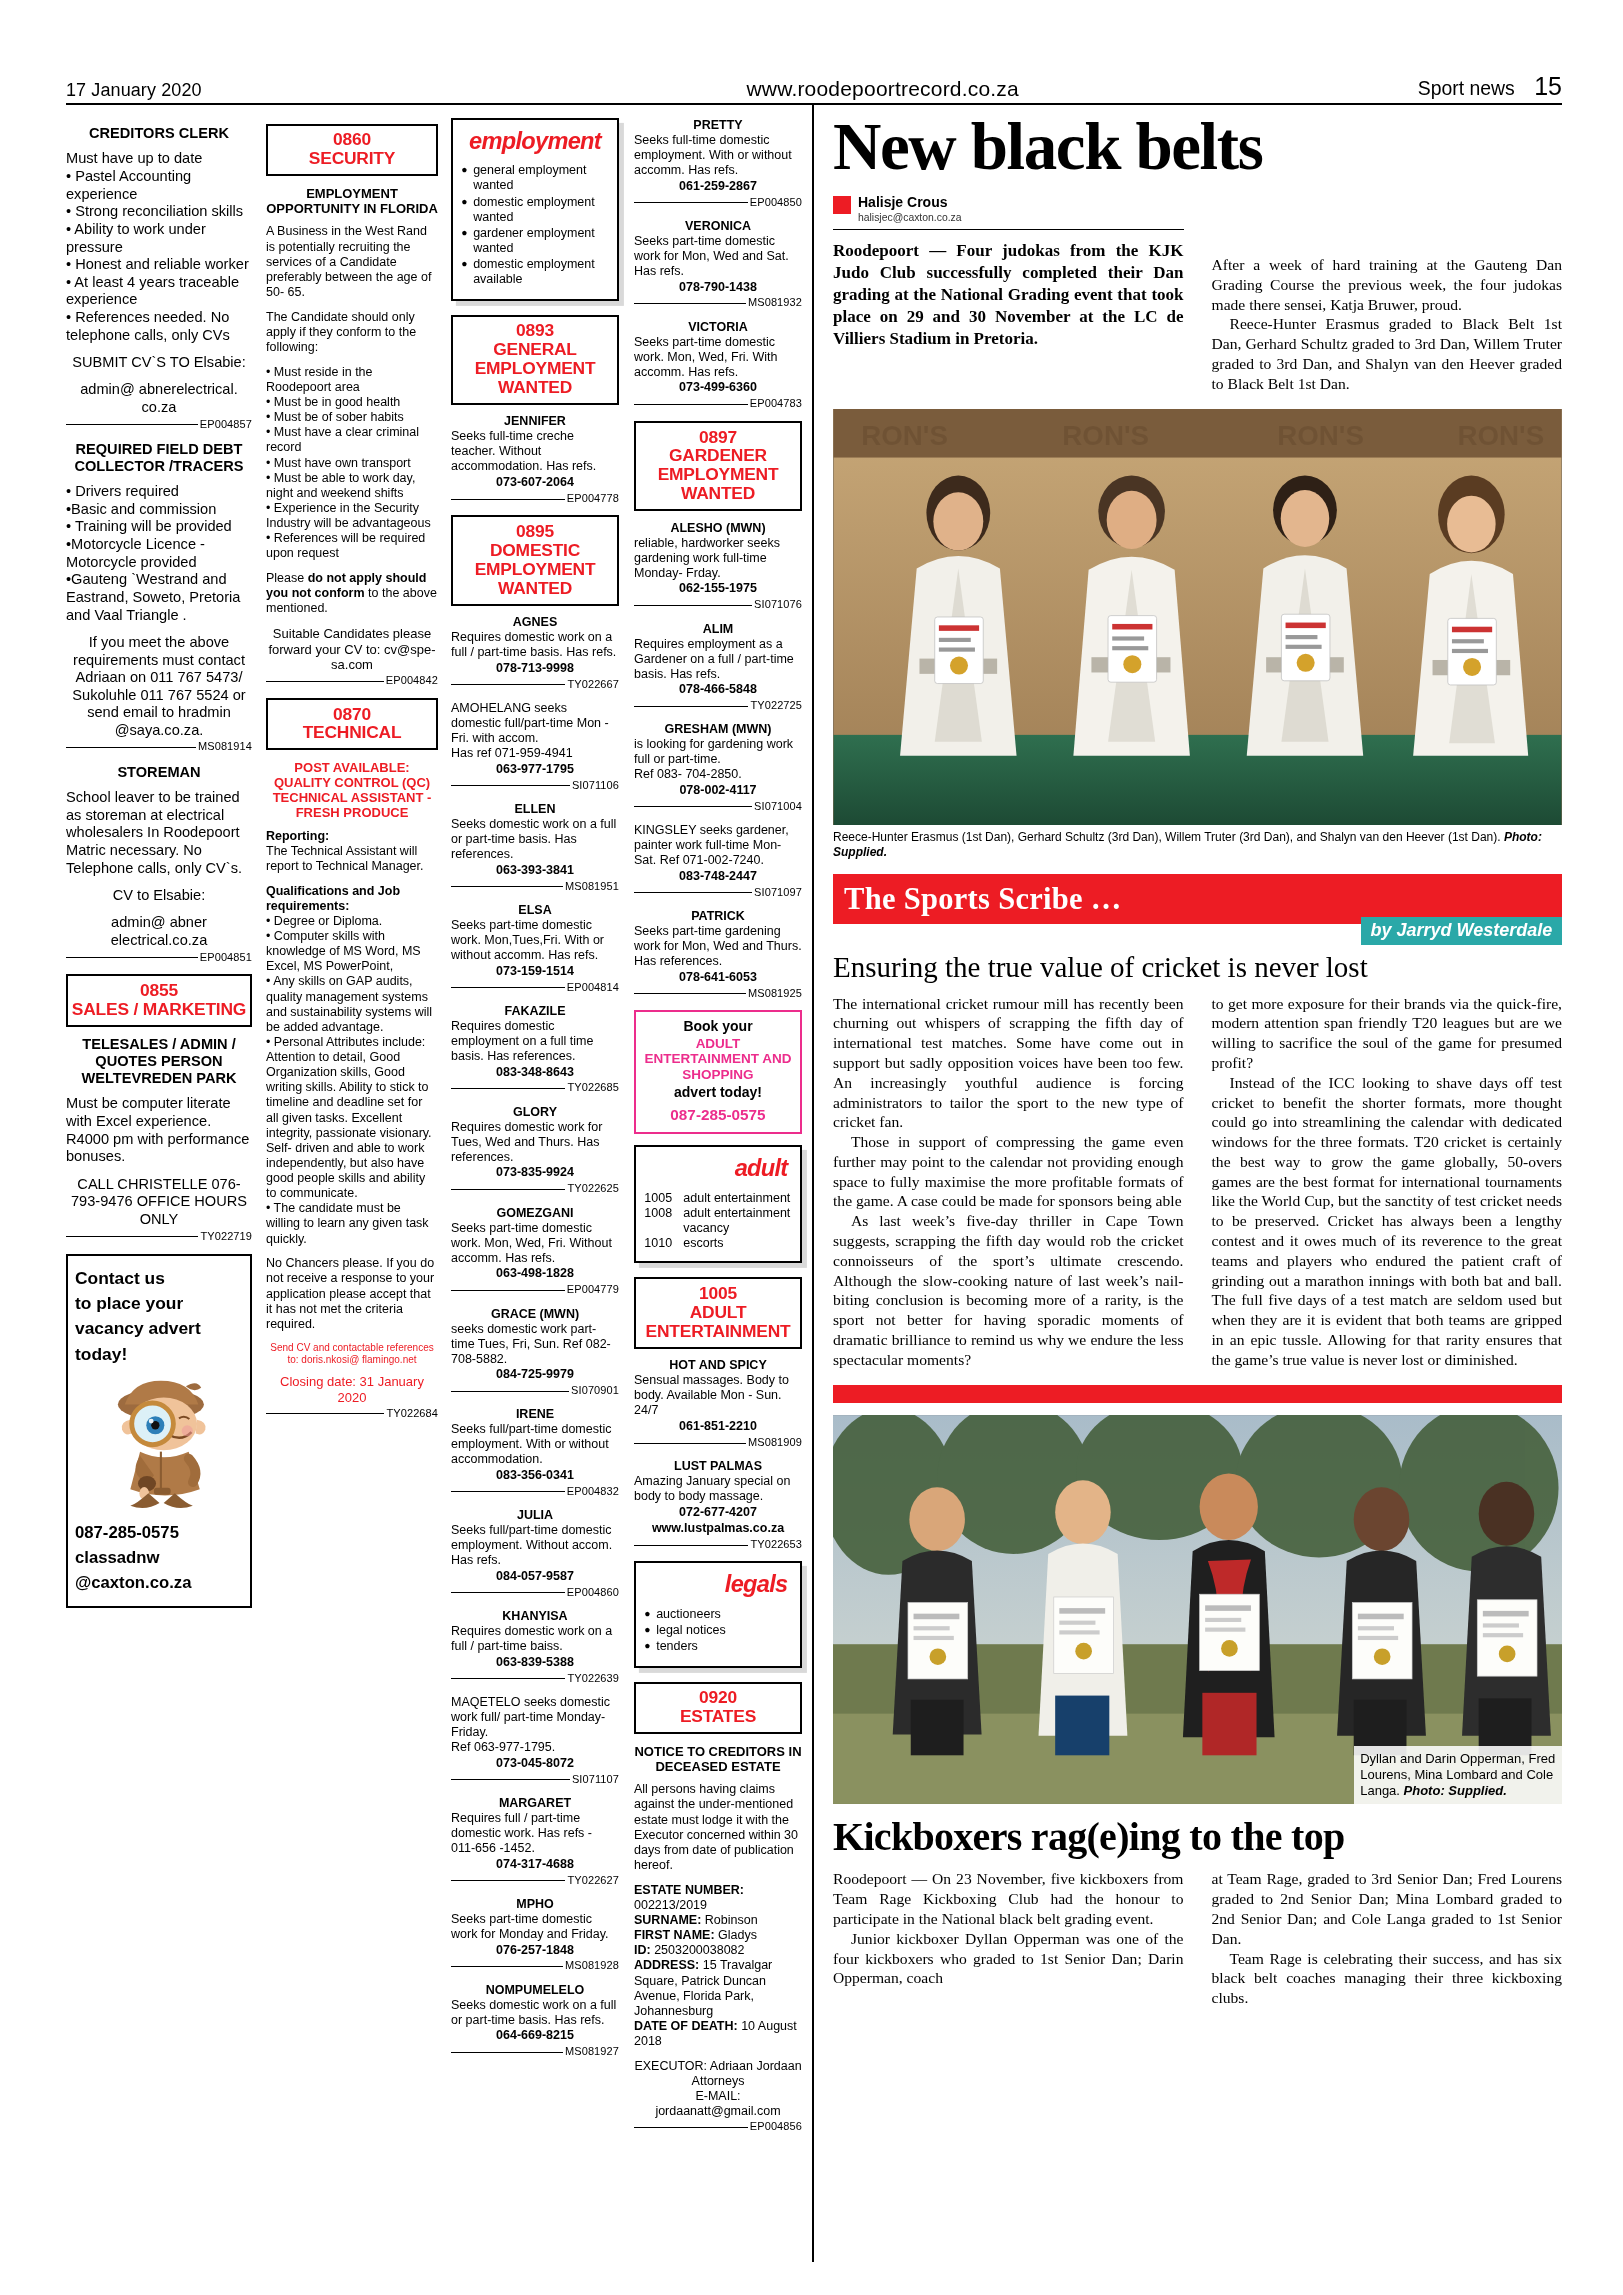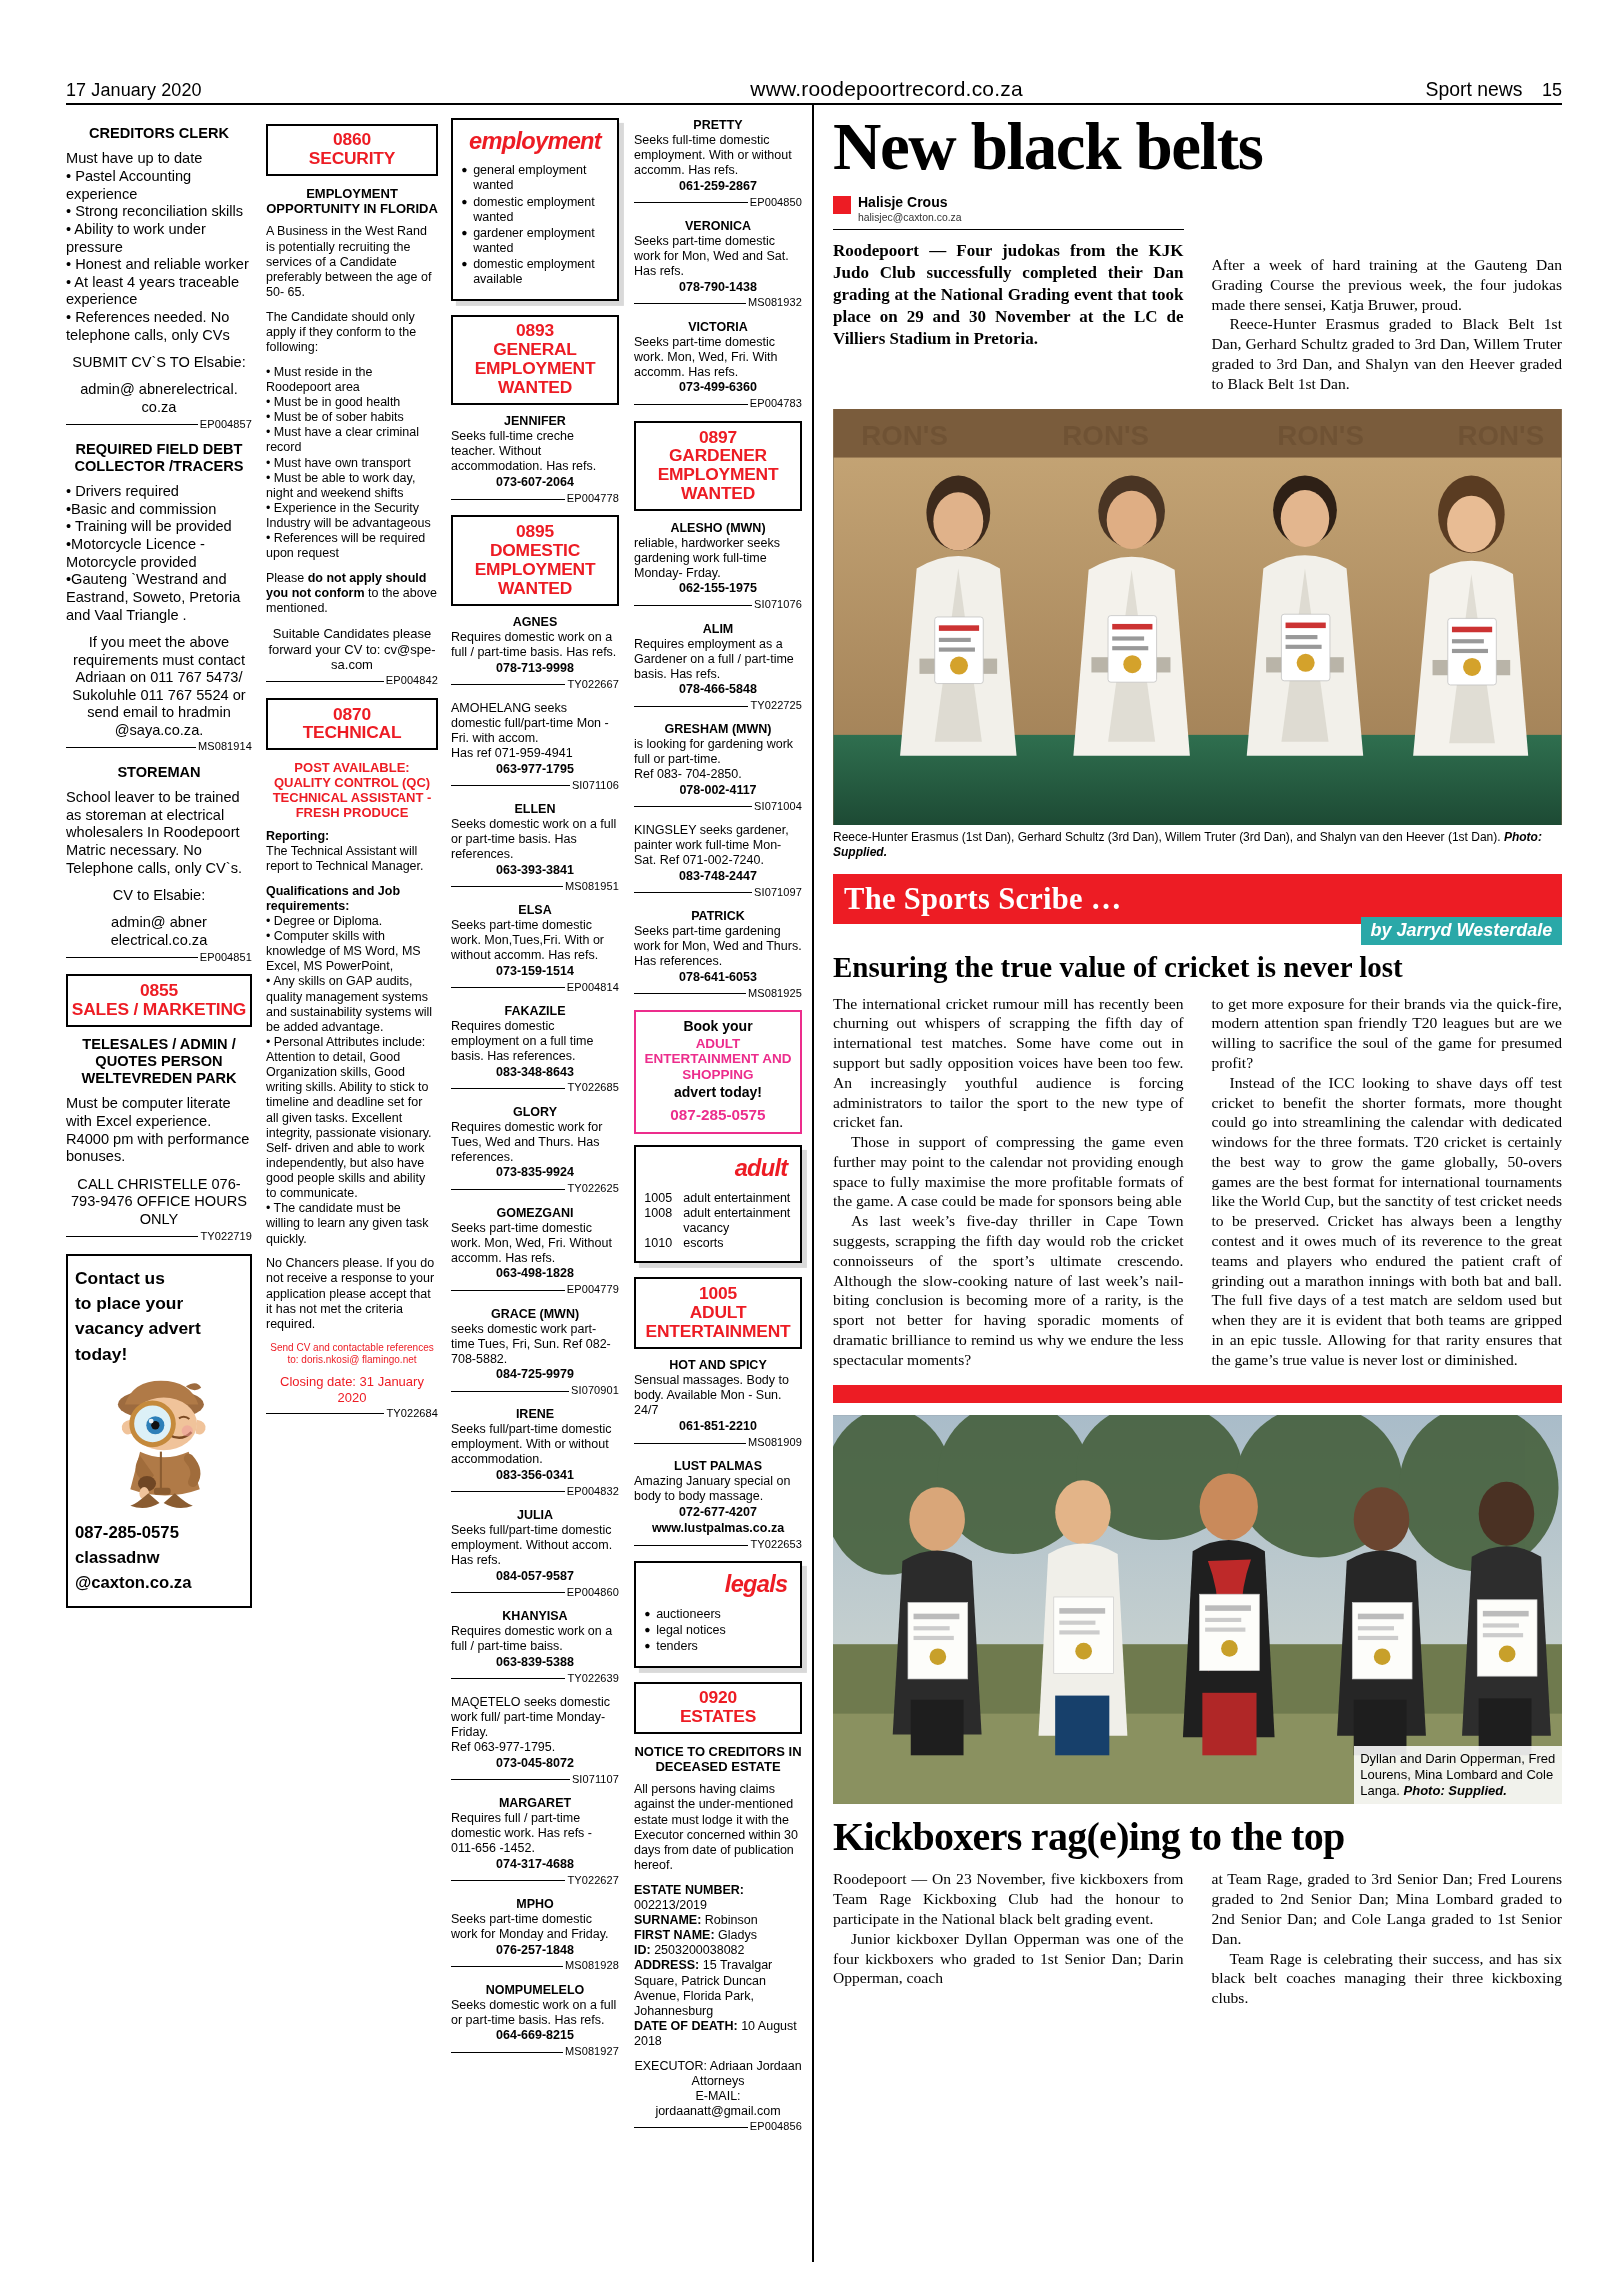--- a/index.html
+++ b/index.html
@@ -16,21 +16,21 @@
 
   
   .masthead {
     position:absolute; left:66px; top:61px; width:1496px; height:40px;
     display:flex; align-items:flex-end; justify-content:space-between;
   }
   .mh-date { font-size:18px; letter-spacing:0.1px; }
   .mh-url  { font-size:21px; font-weight:400; letter-spacing:0.2px; margin-left:146px;}
   .mh-right { display:flex; gap:19.4px; align-items:baseline; }
   .mh-section { font-size:19.4px; }
-  .mh-page { font-size:18px; }
+  .mh-page { font-size:25px; }
   .mh-rule { position:absolute; left:66px; top:103px; width:1496px; height:2.1px; background:#000; }
 
   
   .vdiv { position:absolute; left:812px; top:103px; width:2.1px; height:2159px; background:#000; }
 
   
   .cols { position:absolute; left:66px; top:118px; width:736px; height:2138px; }
   .col {
     position:absolute; top:0; width:174px; height:2138px;
     font-size:12px; line-height:1.24;
@@ -147,21 +147,21 @@
   }
   .scribe .title {
     color:#fff; font-family:"Liberation Serif",serif; font-weight:700;
     font-size:30.5px; padding-left:11px; letter-spacing:0.3px;
   }
   .scribe-by {
     position:absolute; right:0; top:43px; background:#2aa8a8; color:#fff;
     font-style:italic; font-weight:700; font-size:18px; padding:2.8px 9.7px 4.2px;
   }
   .sub-headline {
-    font-family:"Liberation Serif",serif; font-weight:700; font-size:29px;
+    font-family:"Liberation Serif",serif; font-weight:400; font-size:29px;
     line-height:1.05; margin:28px 0 11px;
   }
   .redbar { height:18px; background:#ed1c24; margin:15.3px 0 12.5px; }
   .kick-headline {
     font-family:"Liberation Serif",serif; font-weight:700; font-size:40px;
     line-height:1.0; margin:12.5px 0 12.5px; letter-spacing:-0.7px;
   }
   .photo-caption-overlay {
     position:absolute; right:0; bottom:0; background:rgba(255,255,255,.88);
     font-size:13px; line-height:1.25; padding:4.9px 6.2px; width:208px;

